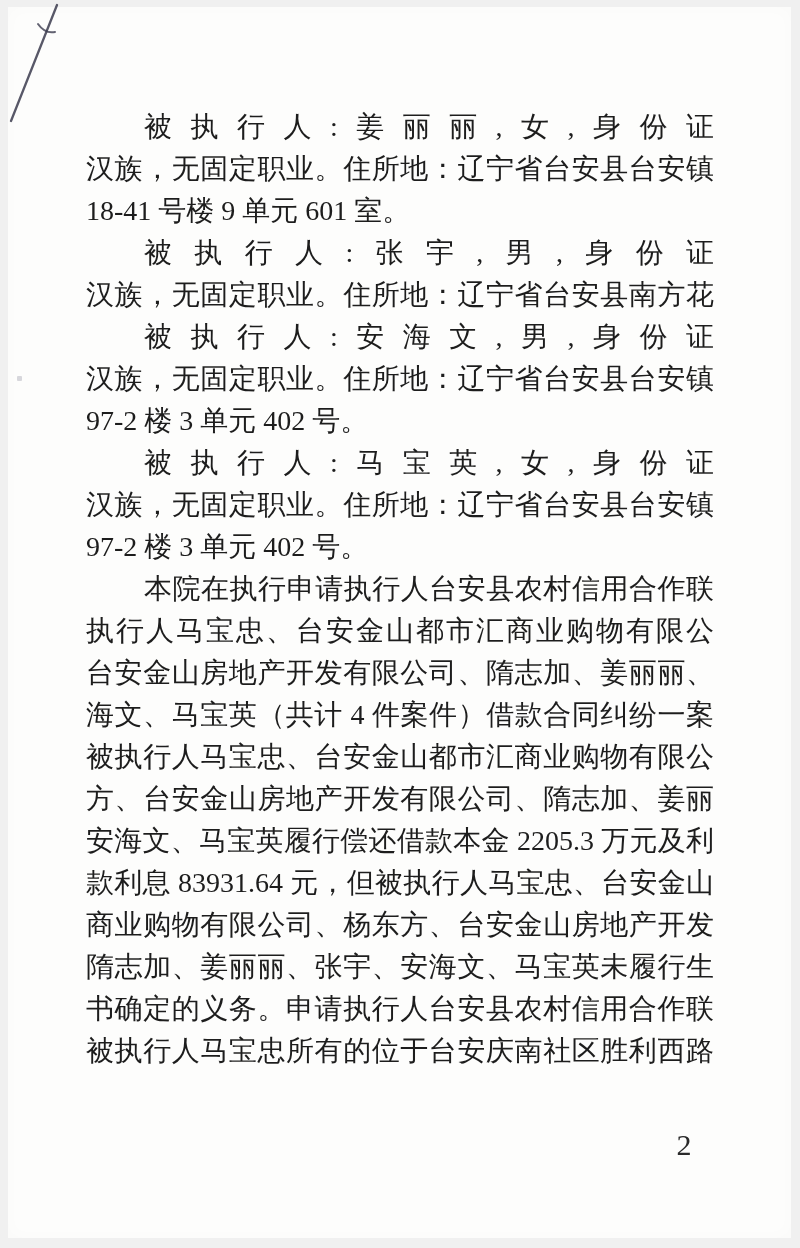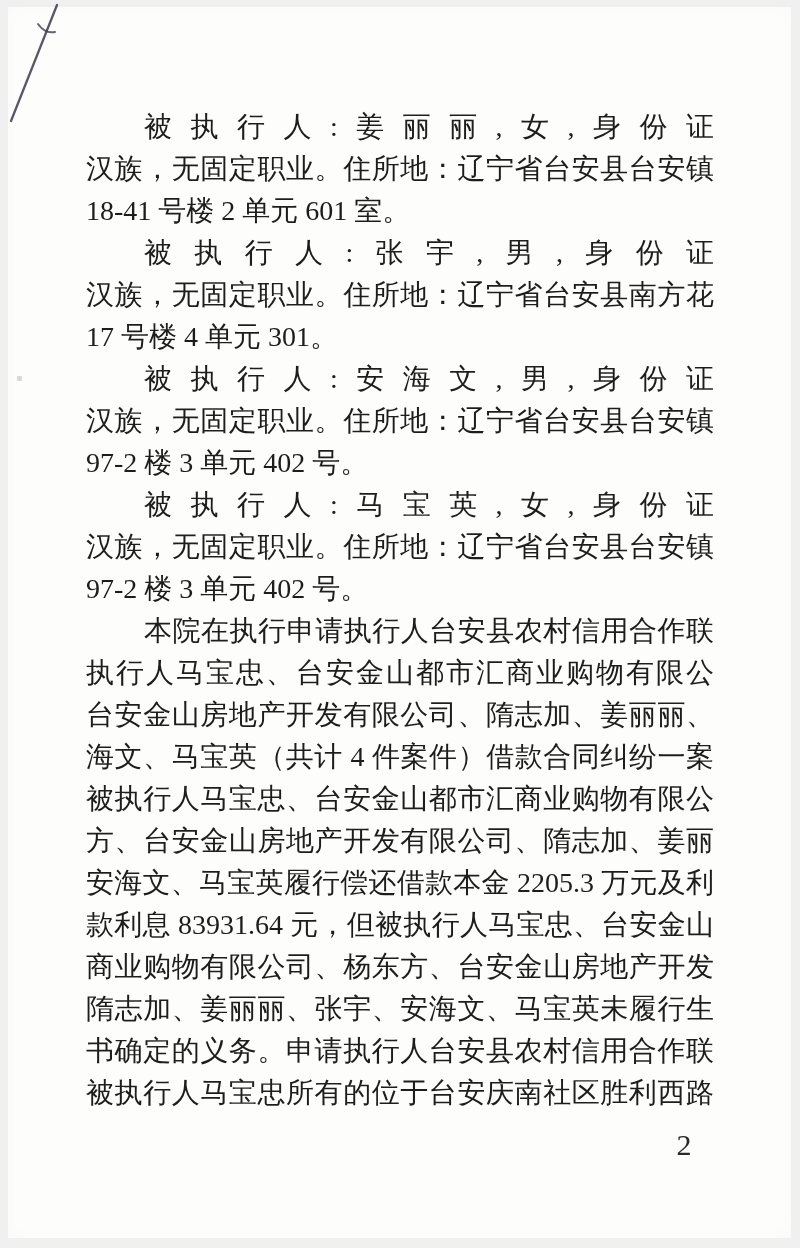--- a/index.html
+++ b/index.html
@@ -83,27 +83,26 @@
     <path d="M38,24 Q45,34 55,32" fill="none" stroke="#3b3b4d" stroke-width="2" stroke-linecap="round" opacity="0.8"></path>
   </svg>
 
   <div class="speck"></div>
 
   <div class="doc">
 
     <div>
       <div class="ln indent">被执行人:姜丽丽,女,身份证号:210321198302261841,</div>
       <div class="ln">汉族，无固定职业。住所地：辽宁省台安县台安镇光明街</div>
-      <div class="ln end">18-41 号楼 2 单元 601 室。</div>
+      <div class="ln end">18-41 号楼 9 单元 601 室。</div>
     </div>
 
     <div>
       <div class="ln indent">被执行人:张宇,男,身份证号:210321197906040033,</div>
       <div class="ln">汉族，无固定职业。住所地：辽宁省台安县南方花园小区</div>
-      <div class="ln end">17 号楼 4 单元 301。</div>
     </div>
 
     <div>
       <div class="ln indent">被执行人:安海文,男,身份证号:21032119530224161X,</div>
       <div class="ln">汉族，无固定职业。住所地：辽宁省台安县台安镇胜利西路</div>
       <div class="ln end">97-2 楼 3 单元 402 号。</div>
     </div>
 
     <div>
       <div class="ln indent">被执行人:马宝英,女,身份证号:210321195701290021,</div>

